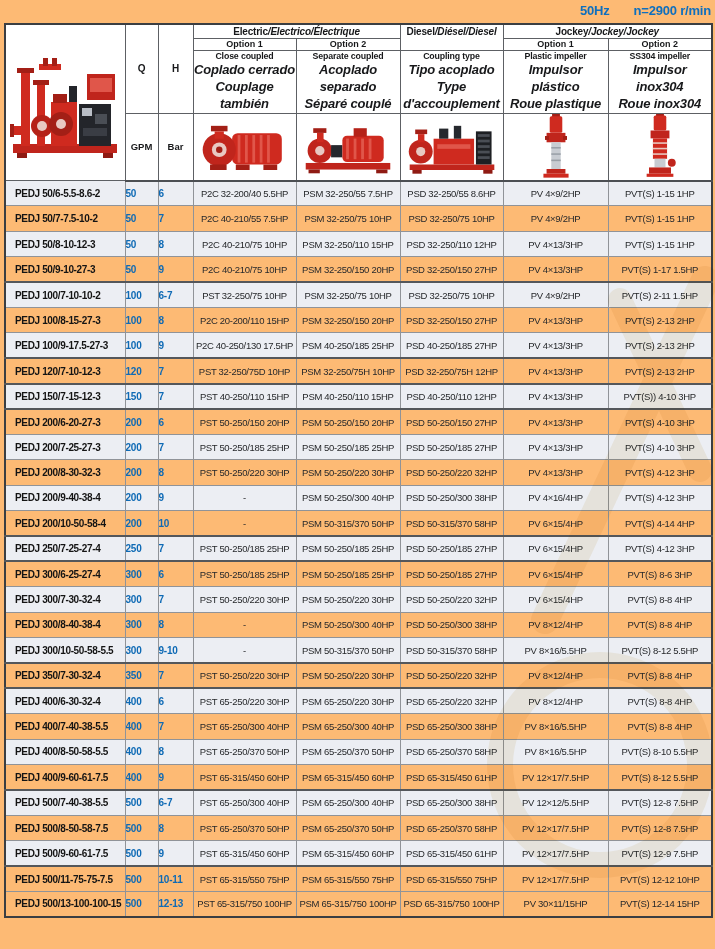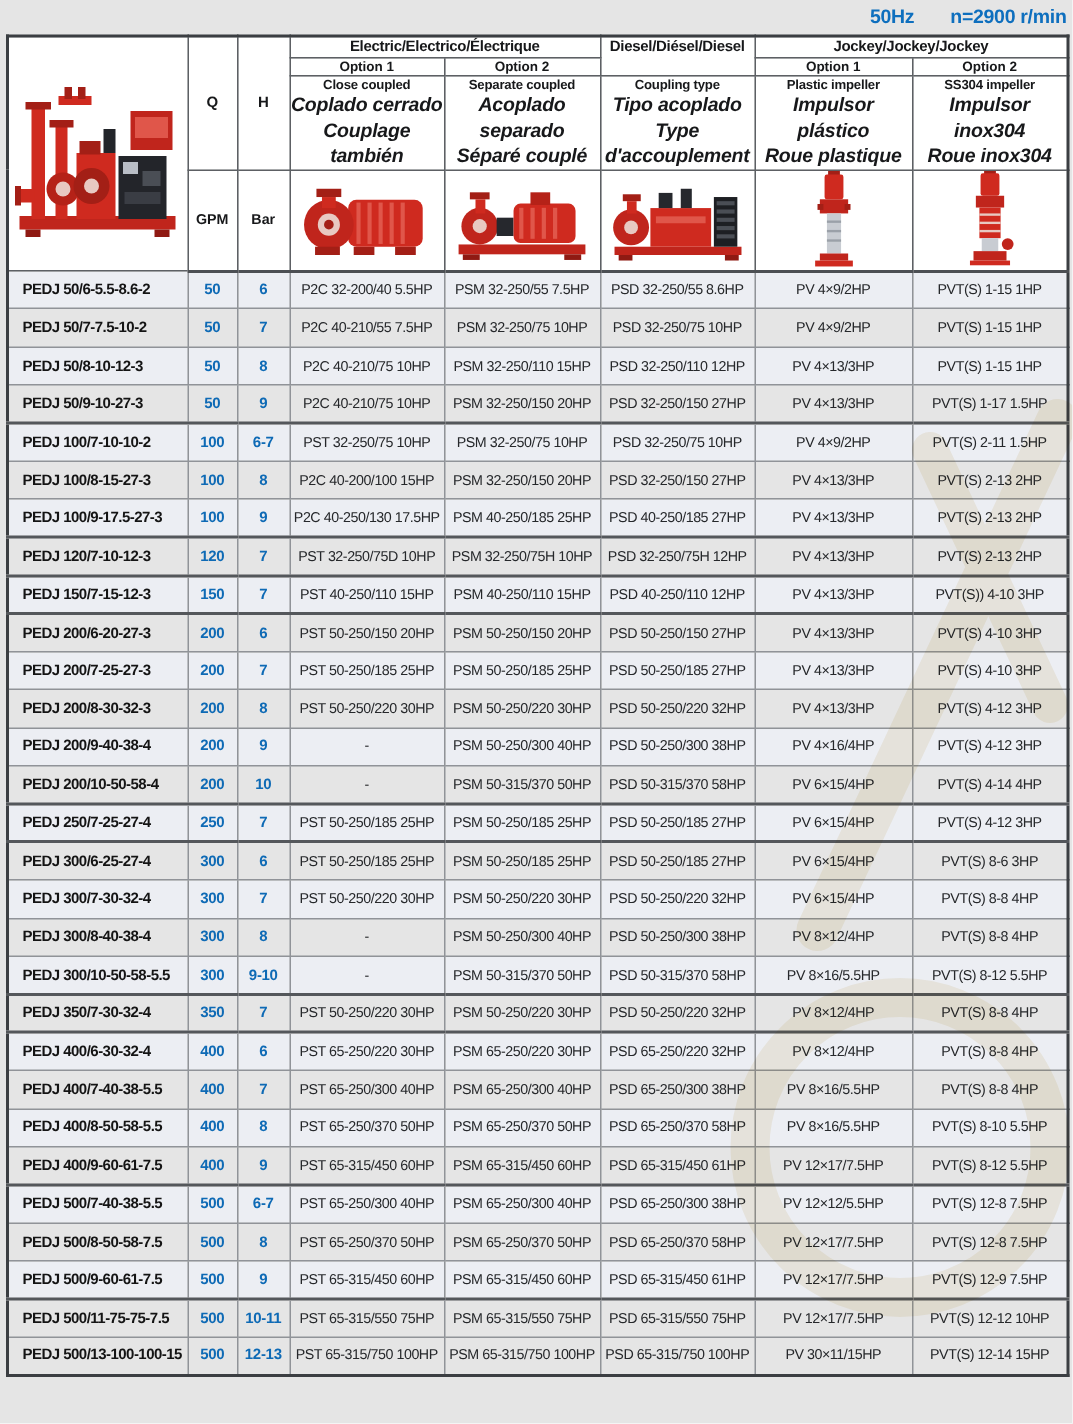--- a/index.html
+++ b/index.html
@@ -1,20 +1,20 @@
 <!DOCTYPE html>
 <html><head>
 <meta charset="utf-8">
 <style>
   html,body{margin:0;padding:0;}
   body{
     width:715px;height:949px;position:relative;background:#ffffff;
     font-family:"Liberation Sans",sans-serif;overflow:hidden;
   }
-  .page{position:absolute;inset:0;background:#e5e5e5;}
+  .page{position:absolute;inset:0;background:#fdba74;}
 
   
   .freq-line{
     position:absolute;top:3px;right:4px;display:flex;gap:24px;
     font-size:13px;font-weight:bold;color:#0e6fbe;letter-spacing:-0.2px;
   }
 
   
   table.spec{
     position:absolute;left:4px;top:23px;width:707px;
@@ -26,32 +26,32 @@
   thead tr.hrowA{height:14px;}
   thead tr.hrowB{height:12px;}
   thead tr.hrowC{height:50px;padding-left:25px;}
   thead tr.hrowD{height:56px;}
   thead tr.hrowD td{border-bottom:2px solid #4c4f53;}
   tbody tr{height:25.4px;}
   tbody tr.stripe td{background:#eceef3;}
   tbody tr.gbreak td{border-top:2px solid #54575b;}
 
   .grp{text-align:center;font-size:10px;font-weight:bold;color:#17181a;white-space:nowrap;letter-spacing:-0.2px;}
-  .grp .alt{}
+  .grp .alt{font-style:italic;}
   .top-align{vertical-align:top;padding-top:1px;}
   .opt{text-align:center;font-size:9px;font-weight:bold;color:#17181a;margin-top:27px;}
   .desc{text-align:center;font-size:8.8px;font-weight:bold;color:#17181a;line-height:1.3;letter-spacing:-0.15px;}
   .desc .alt{display:block;font-style:italic;font-size:13px;}
   .unit{text-align:center;font-size:9.5px;font-weight:bold;color:#17181a;}
   .imgcell{text-align:center;vertical-align:middle;}
   .imgcell svg{display:block;margin:0 auto;}
 
   .model{text-align:left;padding-left:9px;font-weight:bold;font-size:10px;
          letter-spacing:-0.35px;color:#141414;white-space:nowrap;}
-  .qh{text-align:center;font-weight:bold;font-size:10px;color:#0e6ab5;letter-spacing:-0.2px;margin-left:28px;}
+  .qh{text-align:left;font-weight:bold;font-size:10px;color:#0e6ab5;letter-spacing:-0.2px;margin-left:28px;}
   .spec-val{text-align:center;font-size:9.5px;letter-spacing:-0.3px;color:#26282b;white-space:nowrap;}
 
   
   .footer{
     position:absolute;left:4px;right:4px;top:912px;
     display:flex;justify-content:space-between;
     font-size:10px;font-weight:bold;color:#101010;letter-spacing:-0.25px;white-space:nowrap;
   }
   .footer .alt{font-style:italic;}
 
@@ -290,21 +290,21 @@
           <td class="spec-val">PST 32-250/75 10HP</td>
           <td class="spec-val">PSM 32-250/75 10HP</td>
           <td class="spec-val">PSD 32-250/75 10HP</td>
           <td class="spec-val">PV 4×9/2HP</td>
           <td class="spec-val">PVT(S) 2-11 1.5HP</td>
         </tr>
         <tr>
           <td class="model">PEDJ 100/8-15-27-3</td>
           <td class="qh">100</td>
           <td class="qh">8</td>
-          <td class="spec-val">P2C 40-200/100 15HP</td>
+          <td class="spec-val">P2C 20-200/110 15HP</td>
           <td class="spec-val">PSM 32-250/150 20HP</td>
           <td class="spec-val">PSD 32-250/150 27HP</td>
           <td class="spec-val">PV 4×13/3HP</td>
           <td class="spec-val">PVT(S) 2-13 2HP</td>
         </tr>
         <tr class="stripe">
           <td class="model">PEDJ 100/9-17.5-27-3</td>
           <td class="qh">100</td>
           <td class="qh">9</td>
           <td class="spec-val">P2C 40-250/130 17.5HP</td>

